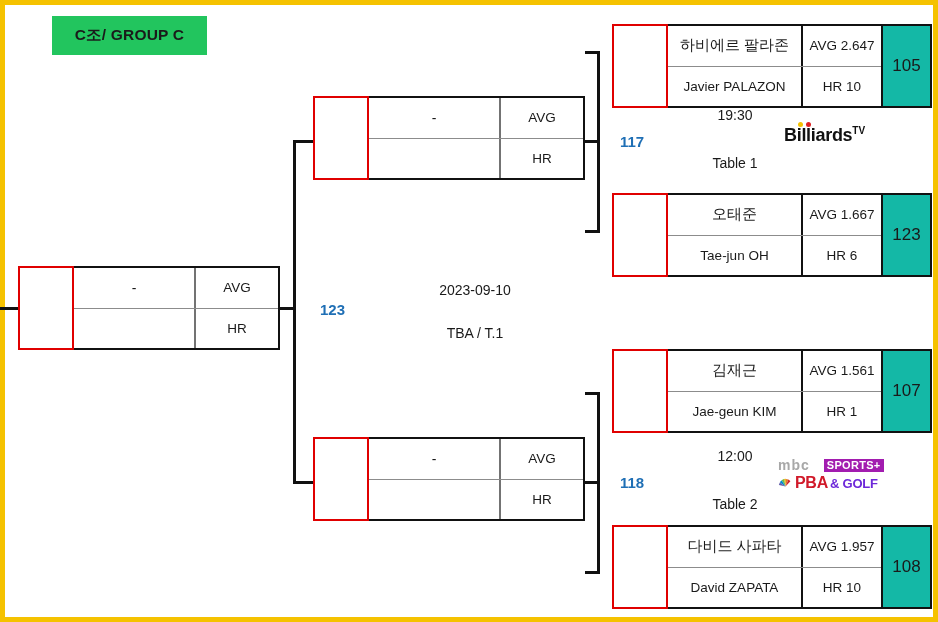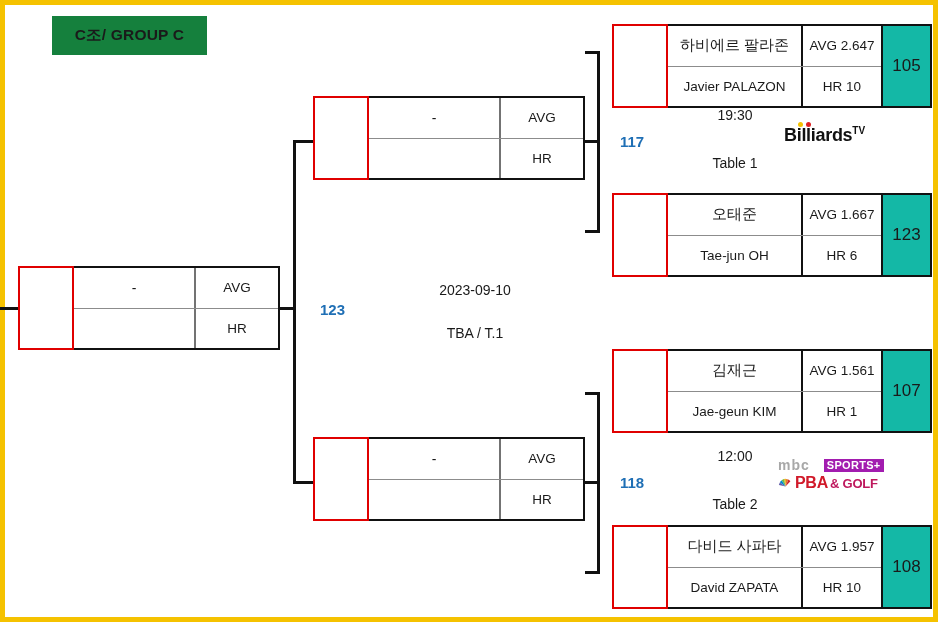--- a/index.html
+++ b/index.html
@@ -25,21 +25,21 @@
   .frame-left   { left: 0;  top: 0;   width: 5px;  height: 622px; }
   .frame-right  { left: 933px; top: 0; width: 5px; height: 622px; }
 
   
   .group-title {
     position: absolute;
     left: 52px;
     top: 16px;
     width: 155px;
     height: 39px;
-    background: #15803d;
+    background: #22c55e;
     display: flex;
     align-items: center;
     justify-content: center;
     font-size: 15.5px;
     font-weight: bold;
     color: #1a1a1a;
     letter-spacing: 0.2px;
   }
 
   
@@ -219,21 +219,21 @@
   .peacock { margin-right: 2px; display: block; }
   .pba-txt {
     font-size: 16px;
     font-weight: bold;
     color: #D11A2A;
     letter-spacing: -0.3px;
   }
   .golf-txt {
     font-size: 13px;
     font-weight: bold;
-    color: #be185d;
+    color: #6d28d9;
     margin-left: 2px;
     letter-spacing: -0.2px;
   }
 
   
   .centre-date {
     position: absolute;
     font-size: 14px;
     color: #1a1a1a;
     text-align: center;

